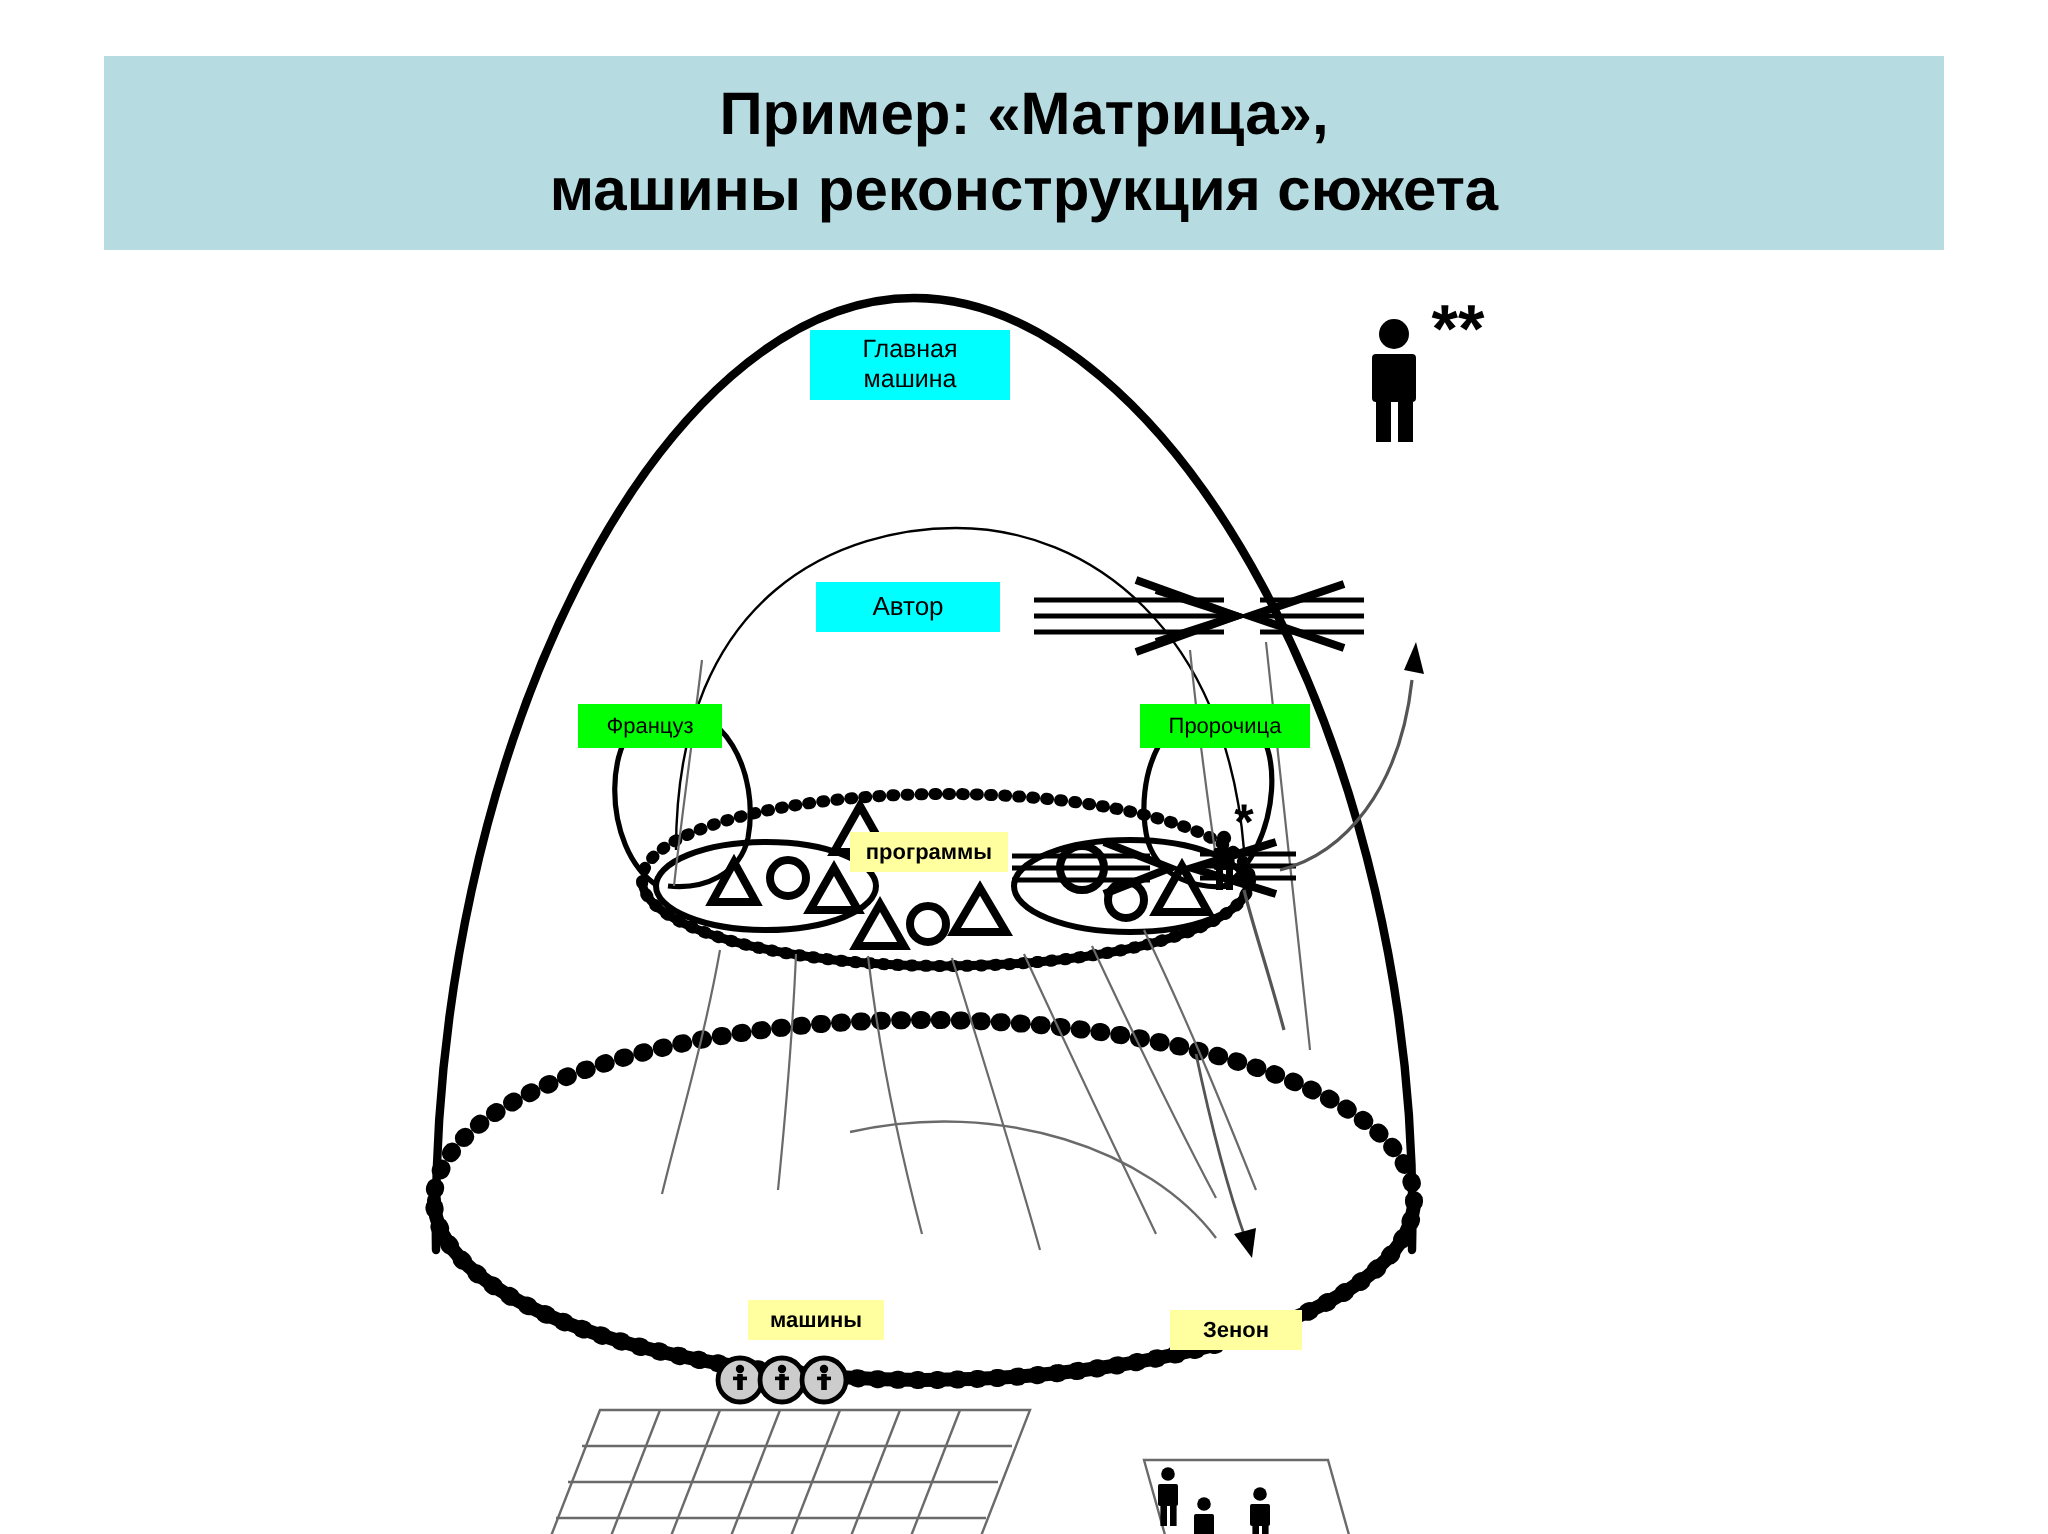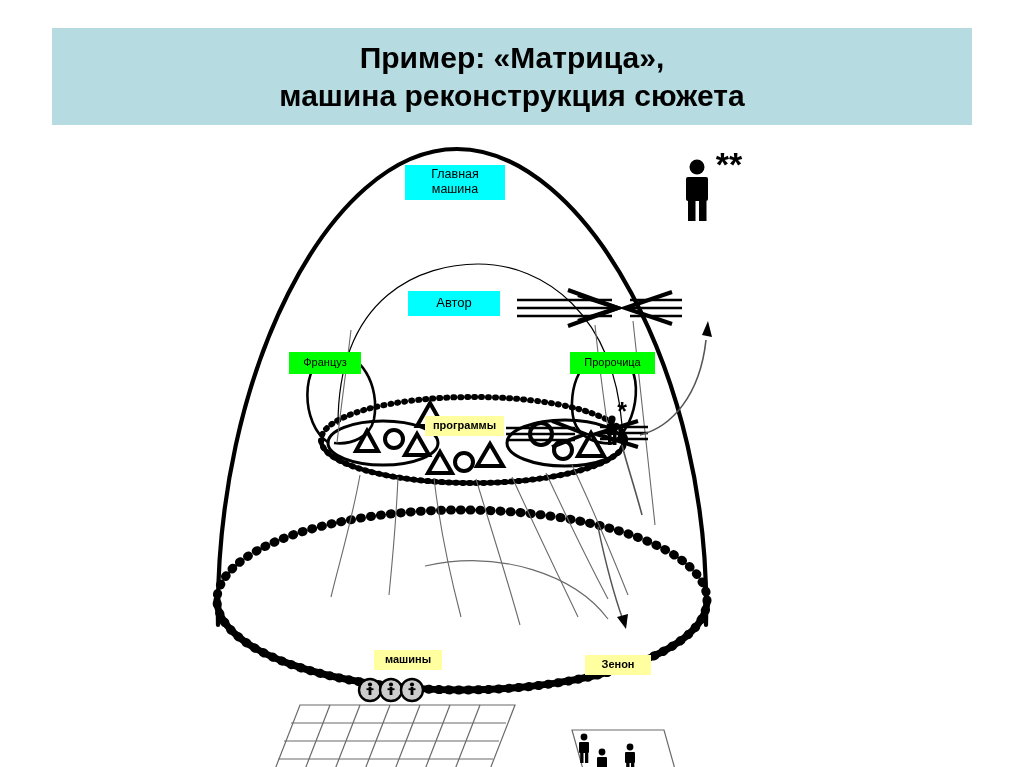--- a/index.html
+++ b/index.html
@@ -57,21 +57,21 @@
     text-anchor: middle;
   }
 </style>
 </head>
 <body>
 
 <div id="slide">
 
   <div id="title-banner">
     <div class="tline">Пример: «Матрица»,</div>
-    <div class="tline">машина реконструкция сюжета</div>
+    <div class="tline">машины реконструкция сюжета</div>
   </div>
 
   <div id="diagram">
     <svg width="1024" height="642" viewBox="0 0 1024 642" xmlns="http://www.w3.org/2000/svg">
 
       <path d="M 218 500 C 214 250 330 24 457 24 C 584 24 712 250 706 500" fill="none" stroke="#000000" stroke-width="4.2" stroke-linecap="round"></path>
 
       <ellipse cx="462" cy="475" rx="245" ry="90" fill="none" stroke="#000000" stroke-width="9" stroke-dasharray="1 9" stroke-linecap="round"></ellipse>
 
       <path d="M 217 475 A 245 90 0 0 0 707 475" fill="none" stroke="#000000" stroke-width="7" stroke-linecap="round"></path>

